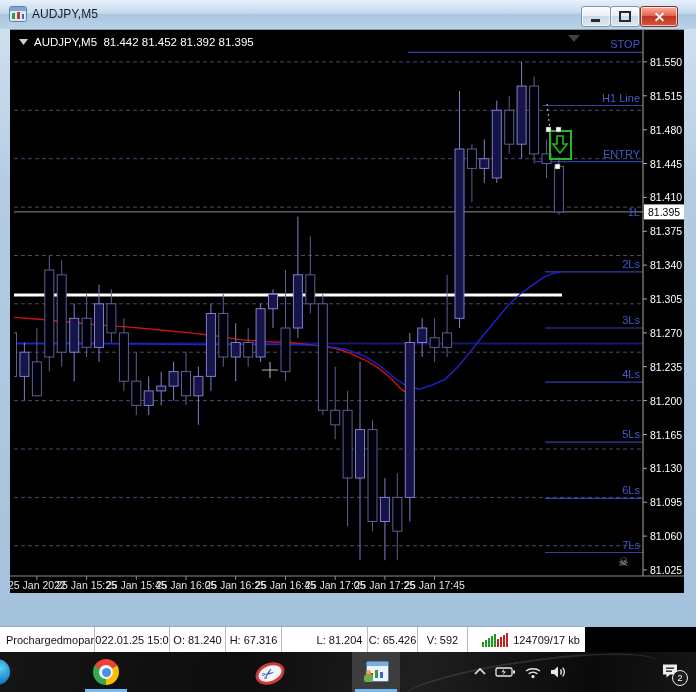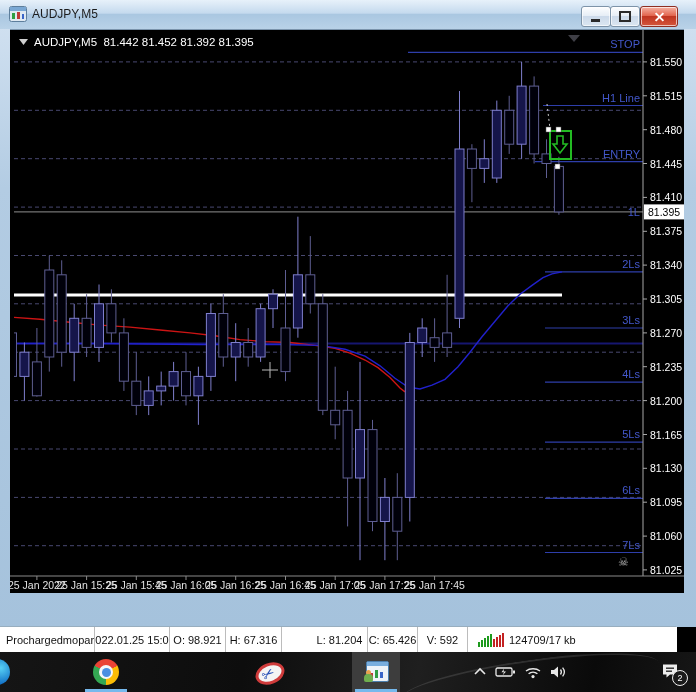--- a/index.html
+++ b/index.html
@@ -19,28 +19,28 @@
   .wbtn-close{right:18px;width:36px;background:linear-gradient(#f6b3a4,#e2664f 45%,#c03520 50%,#d4563c);border-color:#8e2e22;}
   .glyph-min{position:absolute;left:9px;bottom:4px;width:9px;height:3px;background:#2a2a2a;}
   .glyph-max{position:absolute;left:8px;top:4px;width:8px;height:7px;border:2px solid #2a2a2a;}
   .glyph-close{position:absolute;left:50%;top:50%;width:11px;height:11px;transform:translate(-50%,-50%);}
   .glyph-close::before,.glyph-close::after{content:"";position:absolute;left:5px;top:0;width:2px;height:11px;background:#fff;}
   .glyph-close::before{transform:rotate(45deg);}
   .glyph-close::after{transform:rotate(-45deg);}
   .chart-area{position:absolute;left:10px;top:29px;width:674px;height:563px;background:#000;
     border-top:1px solid #7b94ac;}
   
-  .statusbar{position:absolute;left:0;top:626px;width:676px;height:26px;background:#ffffff;
+  .statusbar{position:absolute;left:0;top:626px;width:584px;height:26px;background:#ffffff;
     border-top:1px solid #98aebf;display:flex;align-items:stretch;font-size:11px;color:#111;}
   .sb-cell{border-right:1px solid #bcbcbc;box-shadow:1px 0 0 #fff;display:flex;align-items:center;
     justify-content:center;white-space:nowrap;overflow:hidden;}
   .sb-c1{width:88px;justify-content:flex-start;padding-left:6px;}
   .sb-c2{width:74px;} .sb-c3{width:55px;} .sb-c4{width:55px;} .sb-c5{width:55px;margin-left:30px;}
   .sb-c6{width:49px;} .sb-c7{width:49px;}
-  .sb-net{flex:1;border-right:none;justify-content:flex-start;padding-left:10px;gap:5px;}
+  .sb-net{flex:1;border-right:none;justify-content:center;padding-left:10px;gap:5px;}
   
   .taskbar{position:absolute;left:0;top:652px;width:696px;height:40px;
     background:linear-gradient(100deg,#151515,#0d0d0d 35%,#1f1f1f 60%,#0a0a0a 85%,#161616);}
   .tb-swirl{position:absolute;left:400px;top:8px;width:260px;height:40px;border-radius:50%;
     border-top:2px solid rgba(220,220,220,.14);transform:rotate(-8deg);}
   .tb-slot{position:absolute;top:0;width:48px;height:40px;display:flex;align-items:center;justify-content:center;}
   .tb-underline{position:absolute;bottom:0;left:3px;right:3px;height:3px;background:#76b9ed;}
   .tb-active{background:#3d3d3d;}
   .edge-partial{position:absolute;left:-16px;top:7px;width:26px;height:26px;border-radius:50%;
     background:radial-gradient(circle at 65% 35%,#57d0f5,#0f6cc4 70%,#0a54a0);}
@@ -307,21 +307,21 @@
           </g>
           <polygon points="9,9 18,9 13.5,15" fill="#cfcfcf"></polygon>
           <text x="24" y="16" font-size="11.5" fill="#ffffff">AUDJPY,M5&nbsp;&nbsp;81.442 81.452 81.392 81.395</text>
         </svg>
       </div>
   </div>
 
   <div class="statusbar">
     <div class="sb-cell sb-c1">Prochargedmopar</div>
     <div class="sb-cell sb-c2">2022.01.25 15:05</div>
-    <div class="sb-cell sb-c3">O: 98.921</div>
+    <div class="sb-cell sb-c3">O: 81.240</div>
     <div class="sb-cell sb-c4">H: 67.316</div>
     <div class="sb-cell sb-c5">L: 81.204</div>
     <div class="sb-cell sb-c6">C: 65.426</div>
     <div class="sb-cell sb-c7">V: 592</div>
     <div class="sb-cell sb-net">
       <span class="net-icon">
         <i class="net-g" style="height:5px"></i>
           <i class="net-g" style="height:7px"></i>
           <i class="net-g" style="height:9px"></i>
           <i class="net-g" style="height:11px"></i>

